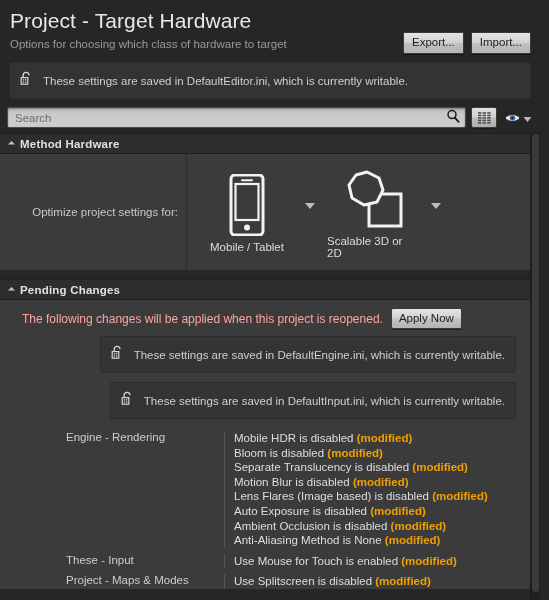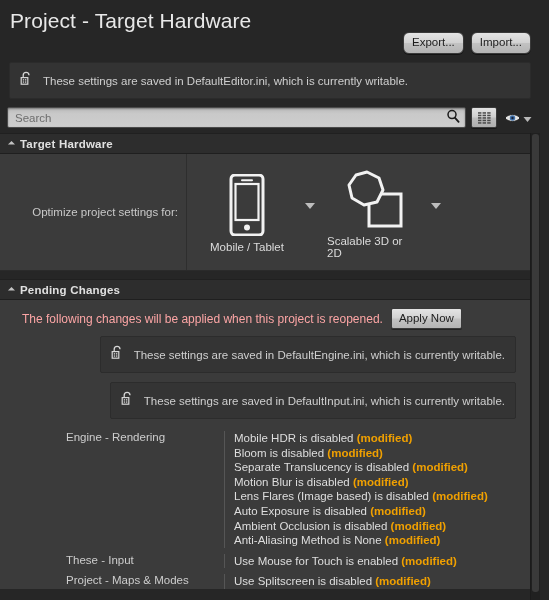--- a/index.html
+++ b/index.html
@@ -47,21 +47,21 @@
   .header-buttons {
     position: absolute;
     right: 9px;
     top: 32px;
     display: flex;
     gap: 7px;
   }
   .btn {
     background: linear-gradient(to bottom, #e4e4e4 0%, #d2d2d2 48%, #c2c2c2 52%, #b4b4b4 100%);
     border: 1px solid #3a3a3a;
-    border-radius: 6px;
+    border-radius: 0;
     color: #1c1c1c;
     font-size: 11.5px;
     font-family: "Liberation Sans", sans-serif;
     padding: 3px 8px 4px 8px;
     line-height: 13px;
     cursor: pointer;
     box-shadow: 0 1px 0 rgba(0,0,0,0.45);
   }
 
   
@@ -323,20 +323,21 @@
     border-radius: 3px;
   }
 </style>
 </head>
 <body>
 
 <div class="app">
 
   <div class="header">
     <div class="page-title">Project - Target Hardware</div>
+    <div class="page-subtitle">Options for choosing which class of hardware to target</div>
     <div class="header-buttons">
       <button class="btn">Export...</button>
       <button class="btn">Import...</button>
     </div>
   </div>
 
   <div class="top-infobar-wrap">
     <div class="infobar">
       <span class="lock-icon">
         <svg width="13" height="15" viewBox="0 0 13 15">
@@ -396,21 +397,21 @@
           <polygon points="0.5,1 8.5,1 4.5,6" fill="#b9b9b9"></polygon>
         </svg>
       </span>
     </div>
   </div>
 
   <div class="scroll-body">
 
     <div class="cat-header">
       <span class="tri"></span>
-      <span class="cat-title">Target Hardware</span>
+      <span class="cat-title">Method Hardware</span>
     </div>
 
     <div class="hw-body">
       <div class="hw-label-col">
         <span class="hw-label">Optimize project settings for:</span>
       </div>
       <div class="hw-picker-col">
 
         <div class="hw-item">
           <div class="hw-icon-box">

